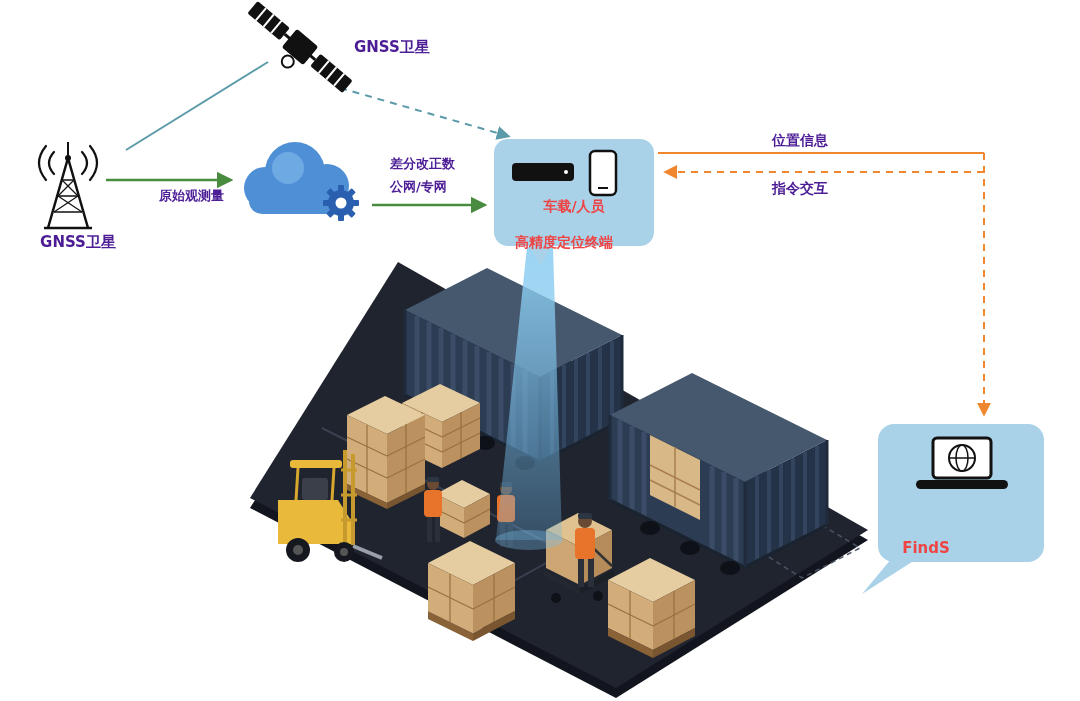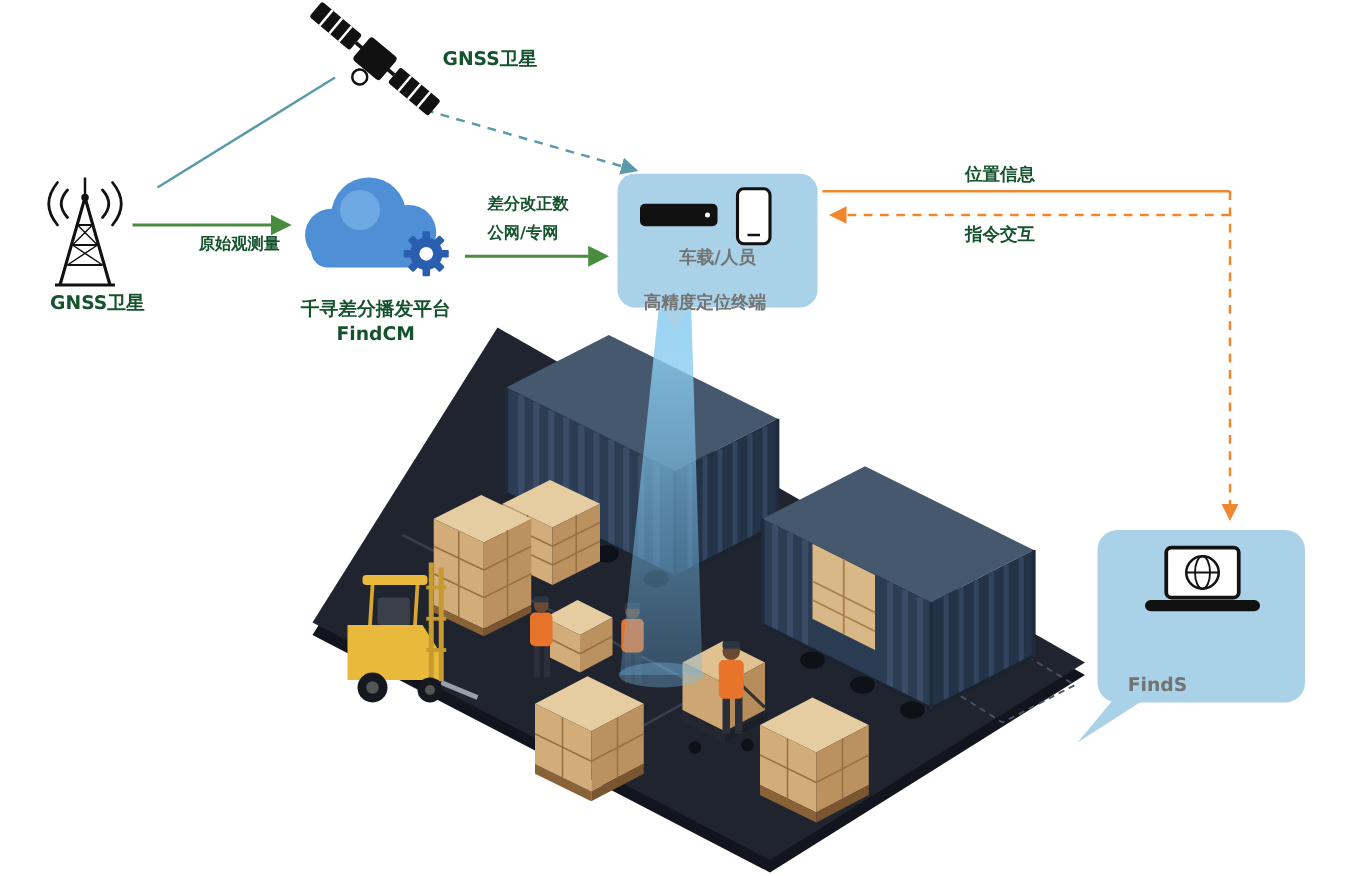--- a/index.html
+++ b/index.html
@@ -1,22 +1,22 @@
 <!DOCTYPE html>
 <html><head>
 <meta charset="utf-8">
 <style>
   html,body{margin:0;padding:0;background:#ffffff;}
   body{font-family:"DejaVu Sans","Liberation Sans",sans-serif;}
   .stage{position:relative;width:1080px;height:701px;background:#ffffff;overflow:hidden;}
   .stage svg{position:absolute;left:0;top:0;}
-  .lbl{position:absolute;color:#14532d;font-size:14px;font-weight:600;text-align:center;line-height:1.25;white-space:nowrap;}
+  .lbl{position:absolute;color:#4c1d95;font-size:14px;font-weight:600;text-align:center;line-height:1.25;white-space:nowrap;}
   .lbl.big{font-size:15px;font-weight:700;}
   .lbl.small{font-size:13px;font-weight:600;text-align:right;}
-  .lbl.panel-text{color:#737373;font-weight:700;}
+  .lbl.panel-text{color:#ef4444;font-weight:700;}
 </style>
 </head>
 <body>
 
 <div class="stage">
 
 <svg width="1080" height="701" viewBox="0 0 1080 701" xmlns="http://www.w3.org/2000/svg">
   <defs>
     <marker id="ah-green" viewBox="0 0 10 10" refX="8" refY="5" markerWidth="7" markerHeight="7" orient="auto-start-reverse">
       <path d="M0,0 L10,5 L0,10 Z" fill="#4a8c3f"></path>
@@ -338,22 +338,20 @@
       <ellipse cx="962" cy="458" rx="6" ry="13" fill="none" stroke="#111" stroke-width="1.5"></ellipse>
       <line x1="949" y1="458" x2="975" y2="458" stroke="#111" stroke-width="1.5"></line>
       <rect x="916" y="480" width="92" height="9" rx="4.5" fill="#111"></rect>
     </g>
   </g>
 </svg>
 
 <div class="lbl big" style="left:354px;top:38px;">GNSS卫星</div>
 <div class="lbl big" style="left:8px;top:233px;width:140px;">GNSS卫星</div>
 <div class="lbl small" style="left:112px;top:188px;width:112px;">原始观测量</div>
-<div class="lbl big" style="left:213px;top:238px;width:175px;">千寻差分播发平台</div>
-<div class="lbl big" style="left:213px;top:258px;width:175px;">FindCM</div>
 <div class="lbl small" style="left:390px;top:156px;text-align:left;">差分改正数</div>
 <div class="lbl small" style="left:390px;top:179px;text-align:left;">公网/专网</div>
 <div class="lbl panel-text" style="left:494px;top:198px;width:160px;">车载/人员</div>
 <div class="lbl panel-text" style="left:494px;top:234px;width:140px;">高精度定位终端</div>
 <div class="lbl" style="left:745px;top:132px;width:110px;">位置信息</div>
 <div class="lbl" style="left:745px;top:180px;width:110px;">指令交互</div>
 <div class="lbl big panel-text" style="left:843px;top:539px;width:166px;">FindS</div>
 
 </div>
 

